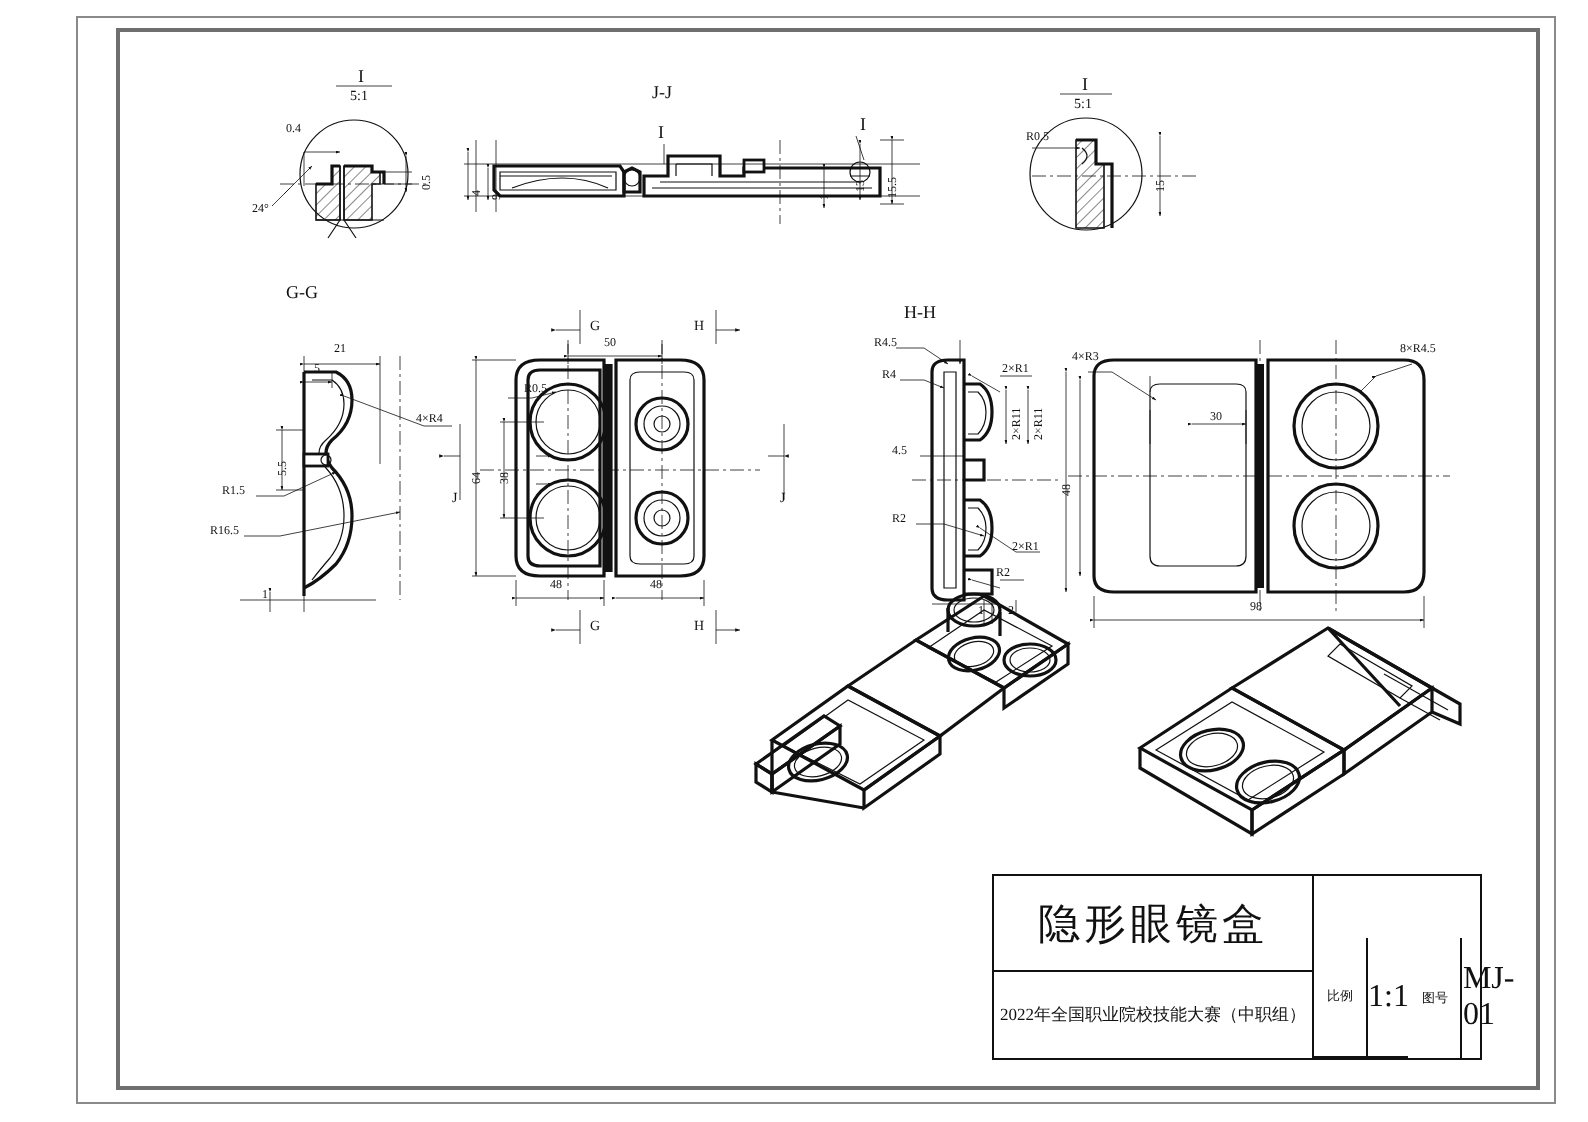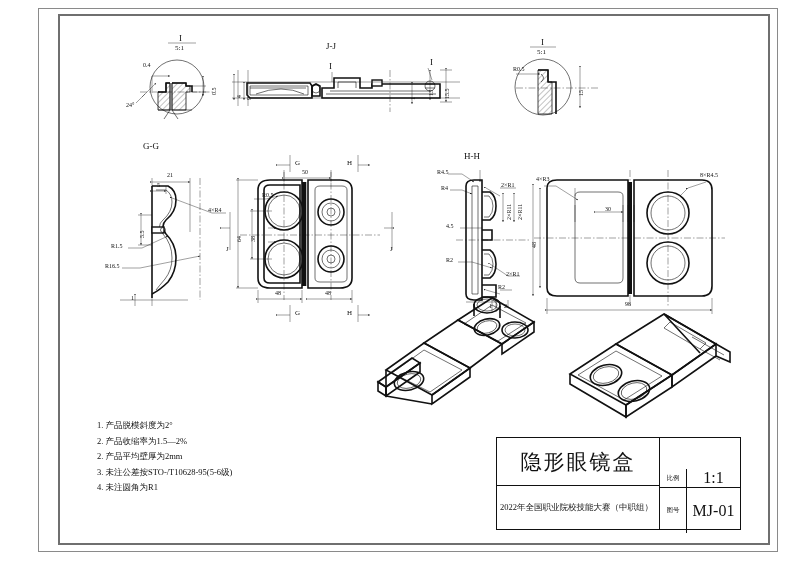--- a/index.html
+++ b/index.html
@@ -24,21 +24,21 @@
   .white{fill:#fff;stroke:#111;stroke-width:1.4;}
   .solidblk{fill:#111;stroke:none;}
 
   
   .tblock{position:absolute;left:496px;top:437px;width:245px;height:93px;border:1.4px solid #111;box-sizing:border-box;display:flex;}
   .tb-left{width:163px;display:flex;flex-direction:column;border-right:1.4px solid #111;box-sizing:border-box;}
   .tb-title{flex:0 0 48px;display:flex;align-items:center;justify-content:center;border-bottom:1.4px solid #111;box-sizing:border-box;}
   .tb-title span{font-family:"Liberation Serif",serif;font-size:21px;letter-spacing:2px;color:#111;}
   .tb-sub{flex:1;display:flex;flex-direction:column;justify-content:center;box-sizing:border-box;padding:1px 3px;}
   .tb-sub span{font-family:"Liberation Serif",serif;font-size:8.5px;line-height:13px;color:#111;white-space:nowrap;}
-  .tb-right{flex:1;display:flex;flex-direction:column;margin-top:31px;}
+  .tb-right{flex:1;display:flex;margin-top:31px;}
   .tb-row{display:flex;flex:1;border-bottom:1.4px solid #111;box-sizing:border-box;}
   .tb-row:last-child{border-bottom:none;}
   .tb-row.tall{flex:0 0 45px;}
   .tb-key{flex:0 0 27px;display:flex;align-items:center;justify-content:center;border-right:1.4px solid #111;box-sizing:border-box;font-family:"Liberation Serif",serif;font-size:6.5px;color:#111;}
   .tb-val{flex:1;display:flex;align-items:center;justify-content:center;font-family:"Liberation Serif",serif;font-size:16px;color:#111;}
 
   
   .notes{position:absolute;left:97px;top:418px;}
   .notes div{font-family:"Liberation Serif",serif;font-size:8.5px;line-height:15.5px;color:#111;white-space:nowrap;}
 </style>
@@ -385,47 +385,40 @@
   <span class="lbl tiny" style="left:302px;top:169px;">50</span>
   <span class="lbl tiny" style="left:262px;top:192px;">R0.5</span>
   <span class="lbl tiny" style="left:275px;top:290px;">48</span>
   <span class="lbl tiny" style="left:325px;top:290px;">48</span>
   <span class="lbl" style="left:295px;top:160px;">G</span>
   <span class="lbl" style="left:295px;top:310px;">G</span>
   <span class="lbl" style="left:347px;top:160px;">H</span>
   <span class="lbl" style="left:347px;top:310px;">H</span>
   <span class="lbl" style="left:390px;top:246px;">J</span>
 
-  <span class="lbl big" style="left:464px;top:152px;">H-H</span>
+  <span class="lbl big" style="left:452px;top:152px;">H-H</span>
   <span class="lbl tiny" style="left:437px;top:169px;">R4.5</span>
   <span class="lbl tiny" style="left:441px;top:185px;">R4</span>
   <span class="lbl tiny" style="left:501px;top:182px;">2×R1</span>
   <span class="lbl tiny" style="left:506px;top:271px;">2×R1</span>
   <span class="lbl tiny vt" style="left:506px;top:220px;">2×R11</span>
   <span class="lbl tiny vt" style="left:517px;top:220px;">2×R11</span>
   <span class="lbl tiny" style="left:446px;top:223px;">4.5</span>
   <span class="lbl tiny" style="left:446px;top:257px;">R2</span>
   <span class="lbl tiny" style="left:498px;top:284px;">R2</span>
   <span class="lbl tiny" style="left:489px;top:303px;">1</span>
   <span class="lbl tiny" style="left:504px;top:303px;">2</span>
   <span class="lbl tiny vt" style="left:531px;top:248px;">48</span>
 
   <span class="lbl tiny" style="left:536px;top:176px;">4×R3</span>
   <span class="lbl tiny" style="left:700px;top:172px;">8×R4.5</span>
   <span class="lbl tiny" style="left:605px;top:206px;">30</span>
   <span class="lbl tiny" style="left:629px;top:206px;">9</span>
   <span class="lbl tiny" style="left:625px;top:301px;">98</span>
 
-  <div class="notes">
-    <div>1. 产品脱模斜度为2°</div>
-    <div>2. 产品收缩率为1.5—2%</div>
-    <div>2. 产品平均壁厚为2mm</div>
-    <div>3. 未注公差按STO-/T10628-95(5-6级)</div>
-    <div>4. 未注圆角为R1</div>
-  </div>
 
   <div class="tblock">
     <div class="tb-left">
       <div class="tb-title">
         <span>隐形眼镜盒</span>
       </div>
       <div class="tb-sub">
         <span>2022年全国职业院校技能大赛（中职组）</span>
       </div>
     </div>

